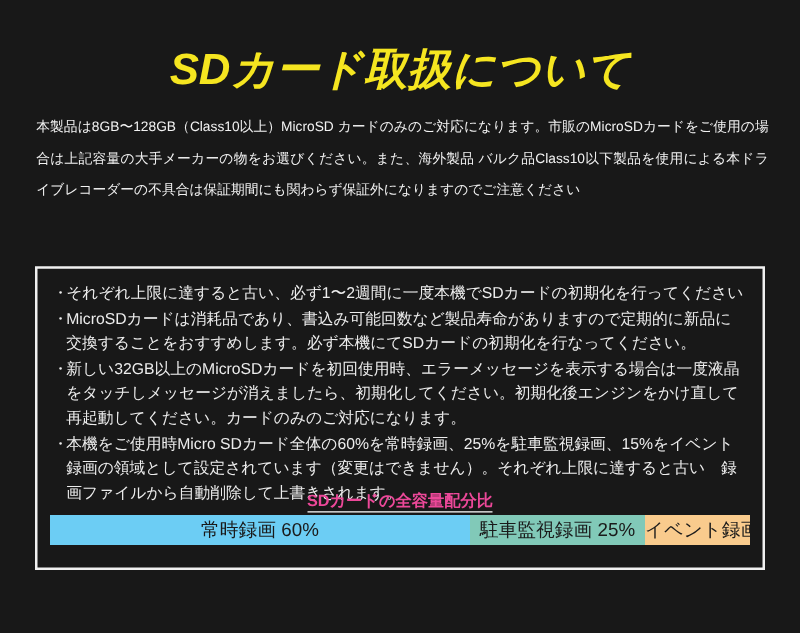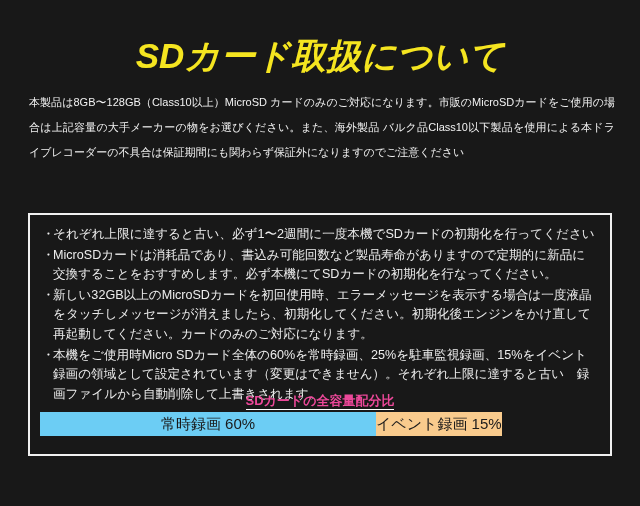--- a/index.html
+++ b/index.html
@@ -159,18 +159,21 @@
   </div>
 
   <div class="chart-heading">
     <span>SDカードの全容量配分比</span>
   </div>
 
   <div class="alloc-bar">
     <div class="alloc-seg s0" style="flex: 0 0 60%; background: rgb(108, 205, 244);">
       <span>常時録画 60%</span>
     </div>
+    <div class="alloc-seg s1" style="flex: 0 0 25%; background: rgb(129, 201, 184);">
+      <span>駐車監視録画 25%</span>
+    </div>
     <div class="alloc-seg s2" style="flex: 0 0 15%; background: rgb(249, 203, 141);">
       <span>イベント録画 15%</span>
     </div>
   </div>
 
 </div>
 
 </body></html>

